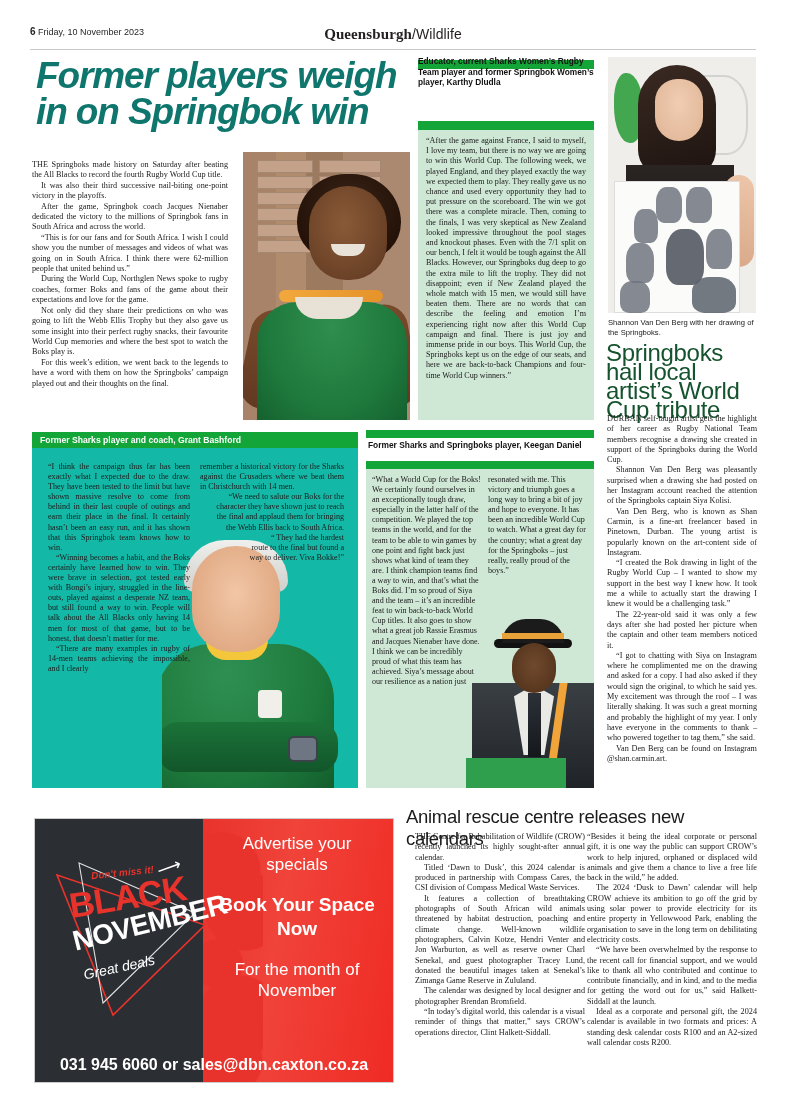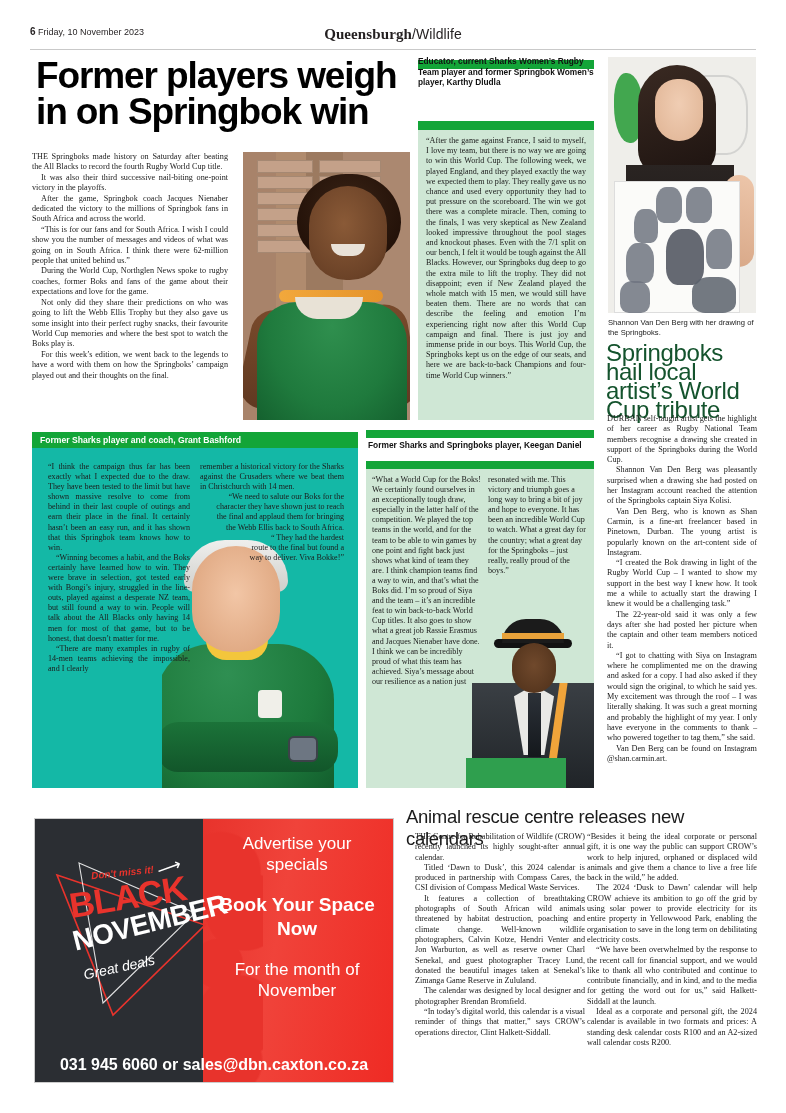--- a/index.html
+++ b/index.html
@@ -24,31 +24,31 @@
   }
   .masthead-center b { font-family: "Liberation Serif", serif; font-weight: bold; }
   .masthead-center span { font-family: "Liberation Sans", sans-serif; font-weight: 300; font-size: 14px; }
   .rule-top { position: absolute; left: 30px; top: 49px; width: 726px; height: 1px; background: #c9c9c9; }
 
   
   .headline {
     position: absolute; left: 36px; top: 58px; width: 384px;
     font-family: "Liberation Sans", sans-serif;
     font-weight: bold; font-size: 37px; line-height: 0.98;
-    color: #000000; letter-spacing: -1.1px;
+    color: #0f766e; letter-spacing: -1.1px; font-style: italic;
   }
 
   
   .lead-col {
     position: absolute; left: 32px; top: 152px; width: 196px;
     font-size: 8.2px; line-height: 10.4px; color: #1a1a1a;
     text-align: justify;
   }
   .lead-col p { text-indent: 9px; }
-  .lead-col p:first-child { text-indent: 0; }
+  .lead-col p:first-child { text-indent: 0; margin-top: 8px; }
 
   
   .photo-karthy {
     position: absolute; left: 243px; top: 152px; width: 167px; height: 268px;
     overflow: hidden; background:#8a6a50;
   }
   .photo-karthy .bg {
     position:absolute; inset:0;
     background:
       linear-gradient(90deg,#a8836a 0 20%, #b08b6e 20% 38%, #9c7a60 38% 60%, #ab8870 60% 100%);

